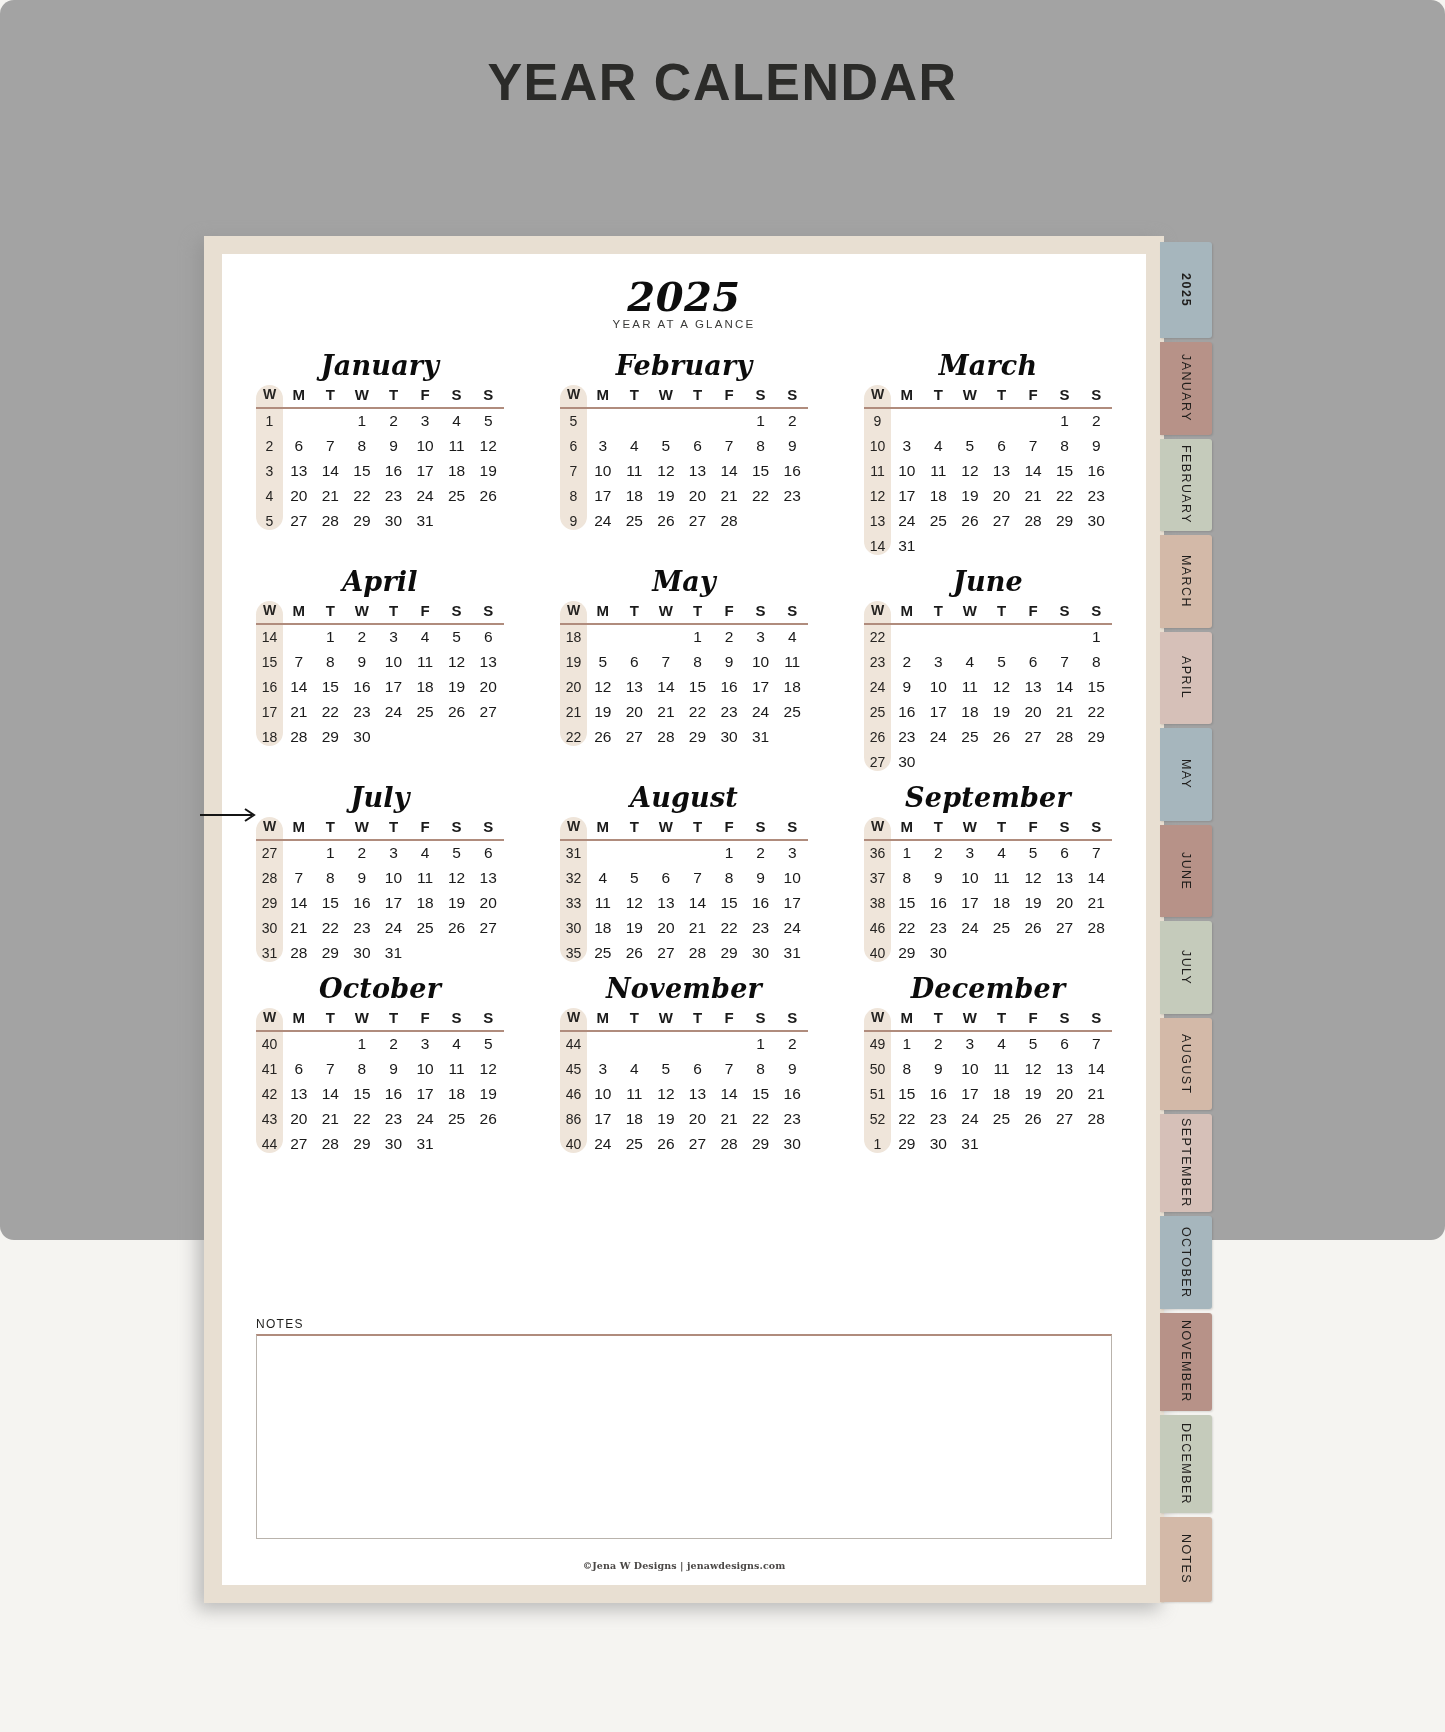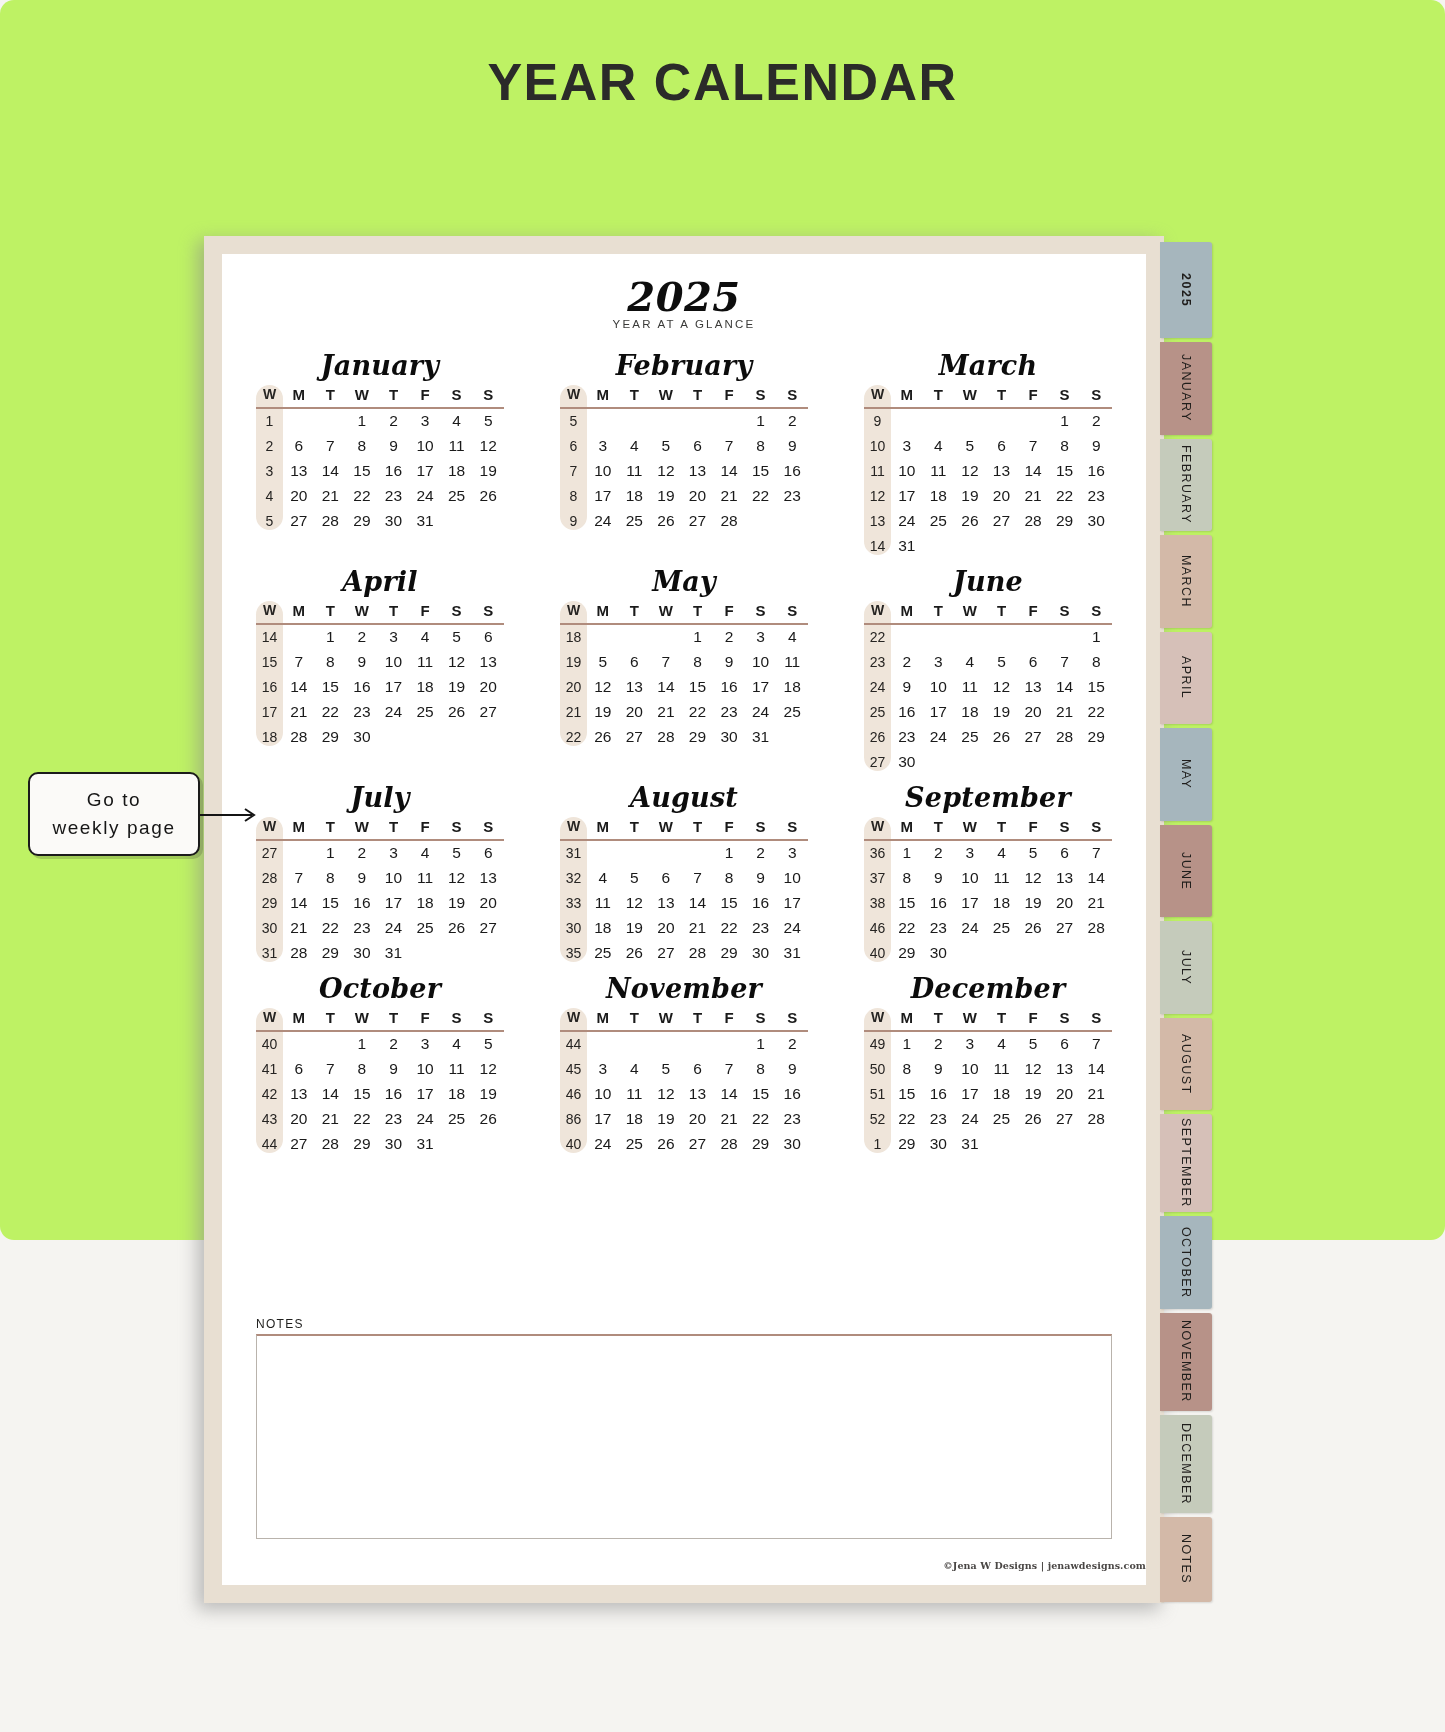--- a/index.html
+++ b/index.html
@@ -9,21 +9,21 @@
     height: 1732px;
     background: #f5f4f1;
     font-family: "Liberation Sans", sans-serif;
     overflow: hidden;
   }
 
   .page-root {
     position: relative;
     width: 1445px;
     height: 1240px;
-    background: #bef264;
+    background: #a3a3a3;
     border-radius: 14px;
   }
 
   
   .hero-title {
     position: absolute;
     top: 52px;
     left: 0;
     width: 1445px;
     text-align: center;
@@ -183,21 +183,21 @@
     border: 1px solid #b9b3ac;
     border-top: 2px solid #b08c7d;
     background: #fff;
   }
 
   .footer-credit {
     position: absolute;
     left: 0;
     right: 0;
     bottom: 14px;
-    text-align: right;
+    text-align: center;
     font-family: "DejaVu Serif", serif;
     font-weight: 700;
     font-size: 9.5px;
     color: #4a4745;
     letter-spacing: .1px;
   }
 
   
   .tabs-rail {
     position: absolute;
@@ -1209,25 +1209,19 @@
         <span>NOVEMBER</span>
       </div>
       <div class="side-tab" style="height: 110px; background: rgb(197, 203, 187);">
         <span>DECEMBER</span>
       </div>
       <div class="side-tab" style="height: 96px; background: rgb(211, 185, 168);">
         <span>NOTES</span>
       </div>
     </div>
 
-  <div class="callout">
-    <div class="callout-text">
-      <span>Go to</span><br>
-      <span>weekly page</span>
-    </div>
-  </div>
 
   <svg class="callout-arrow" viewBox="0 0 62 18">
     <line x1="0" y1="9" x2="52" y2="9" stroke="#141414" stroke-width="2"></line>
     <polyline points="45,3 54,9 45,15" fill="none" stroke="#141414" stroke-width="2"></polyline>
   </svg>
 
 </div>
 
 </body></html>

